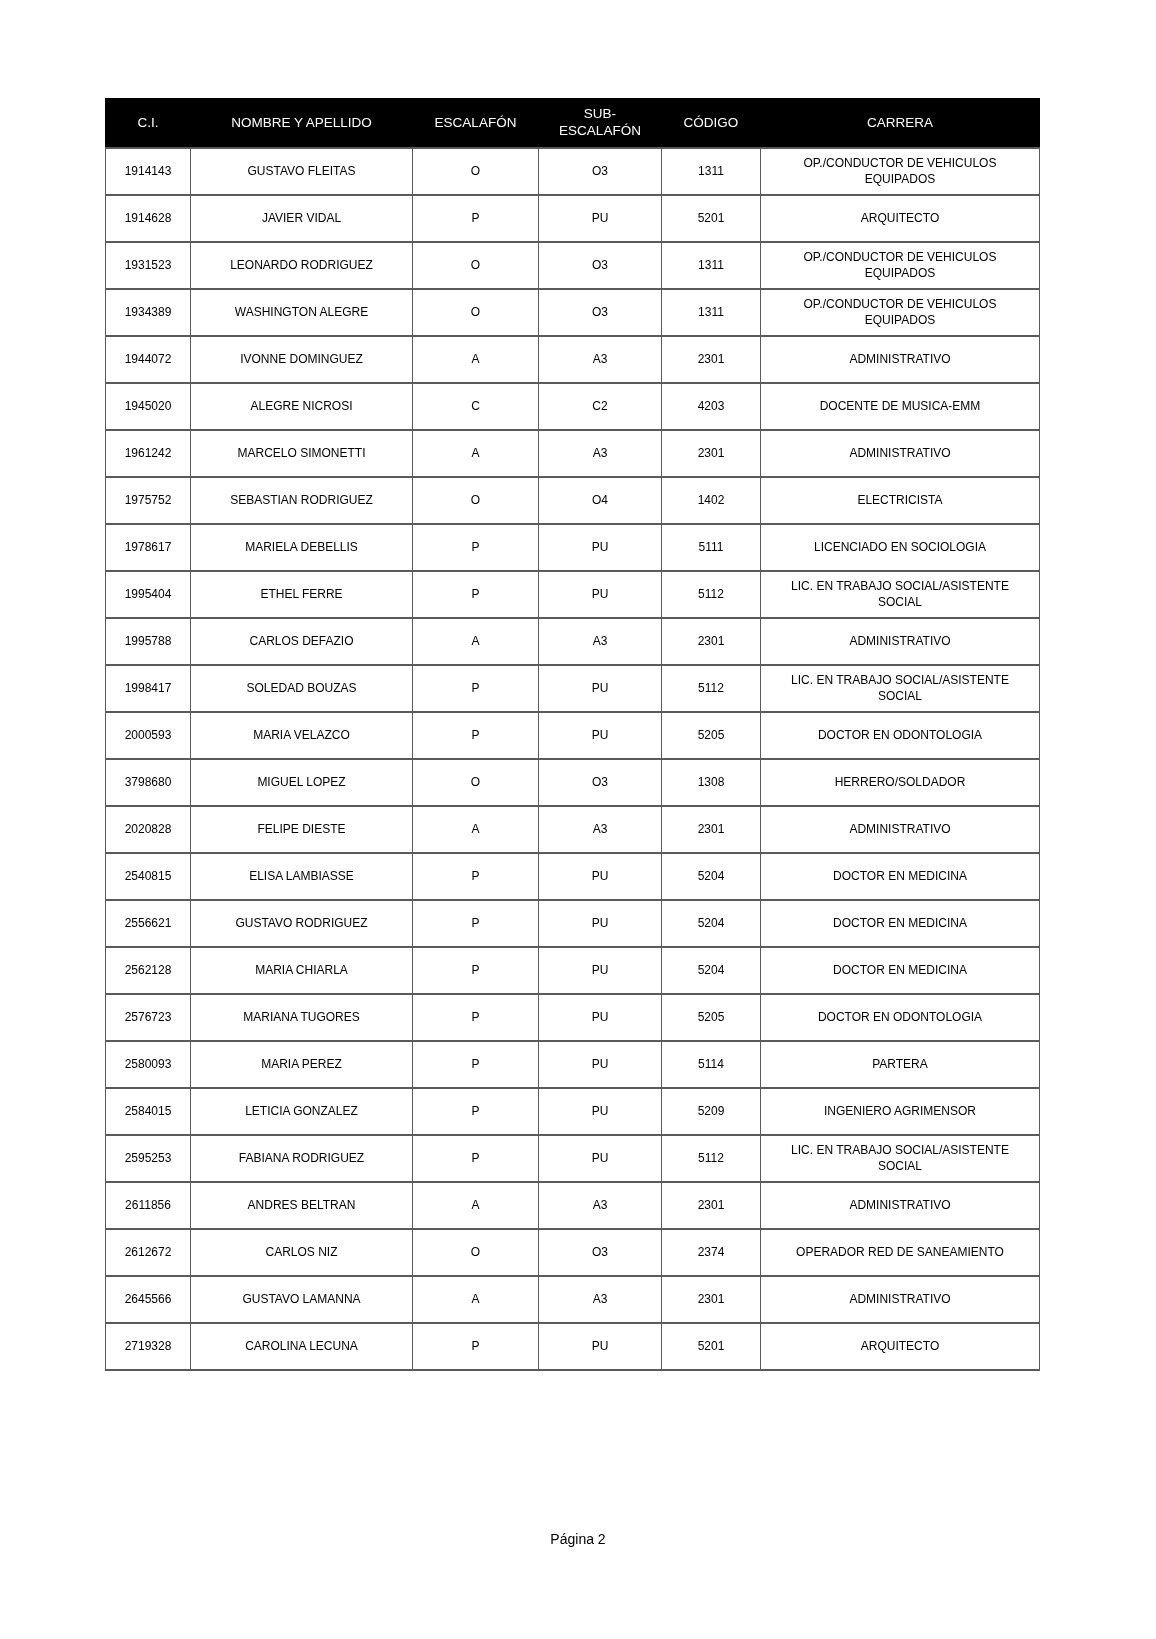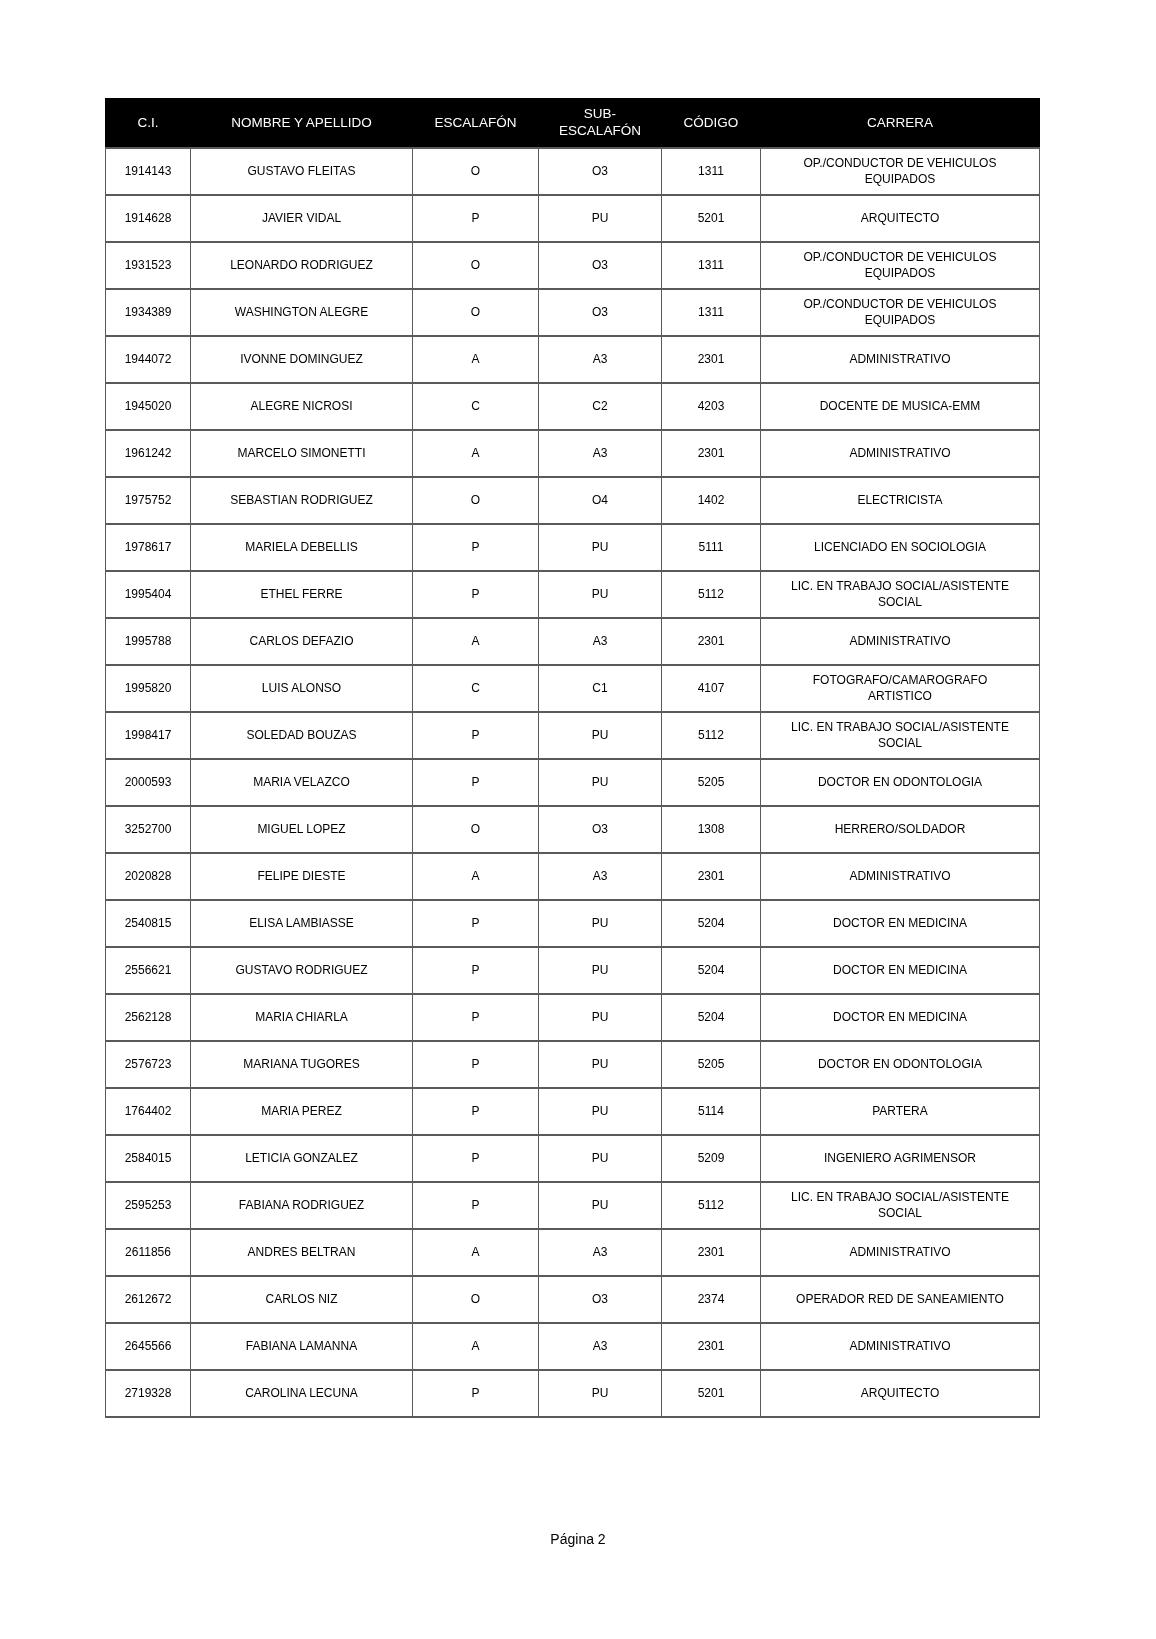--- a/index.html
+++ b/index.html
@@ -161,45 +161,37 @@
   </tr>
         <tr>
     <td class="c-ci">1995788</td>
     <td class="c-nombre">CARLOS DEFAZIO</td>
     <td class="c-esc">A</td>
     <td class="c-sub">A3</td>
     <td class="c-cod">2301</td>
     <td class="c-carrera">ADMINISTRATIVO</td>
   </tr>
         <tr>
-    <td class="c-ci">1995820</td>
-    <td class="c-nombre">LUIS ALONSO</td>
-    <td class="c-esc">C</td>
-    <td class="c-sub">C1</td>
-    <td class="c-cod">4107</td>
-    <td class="c-carrera">FOTOGRAFO/CAMAROGRAFO ARTISTICO</td>
-  </tr>
-        <tr>
     <td class="c-ci">1998417</td>
     <td class="c-nombre">SOLEDAD BOUZAS</td>
     <td class="c-esc">P</td>
     <td class="c-sub">PU</td>
     <td class="c-cod">5112</td>
     <td class="c-carrera">LIC. EN TRABAJO SOCIAL/ASISTENTE SOCIAL</td>
   </tr>
         <tr>
     <td class="c-ci">2000593</td>
     <td class="c-nombre">MARIA VELAZCO</td>
     <td class="c-esc">P</td>
     <td class="c-sub">PU</td>
     <td class="c-cod">5205</td>
     <td class="c-carrera">DOCTOR EN ODONTOLOGIA</td>
   </tr>
         <tr>
-    <td class="c-ci">3252700</td>
+    <td class="c-ci">3798680</td>
     <td class="c-nombre">MIGUEL LOPEZ</td>
     <td class="c-esc">O</td>
     <td class="c-sub">O3</td>
     <td class="c-cod">1308</td>
     <td class="c-carrera">HERRERO/SOLDADOR</td>
   </tr>
         <tr>
     <td class="c-ci">2020828</td>
     <td class="c-nombre">FELIPE DIESTE</td>
     <td class="c-esc">A</td>
@@ -233,21 +225,21 @@
   </tr>
         <tr>
     <td class="c-ci">2576723</td>
     <td class="c-nombre">MARIANA TUGORES</td>
     <td class="c-esc">P</td>
     <td class="c-sub">PU</td>
     <td class="c-cod">5205</td>
     <td class="c-carrera">DOCTOR EN ODONTOLOGIA</td>
   </tr>
         <tr>
-    <td class="c-ci">1764402</td>
+    <td class="c-ci">2580093</td>
     <td class="c-nombre">MARIA PEREZ</td>
     <td class="c-esc">P</td>
     <td class="c-sub">PU</td>
     <td class="c-cod">5114</td>
     <td class="c-carrera">PARTERA</td>
   </tr>
         <tr>
     <td class="c-ci">2584015</td>
     <td class="c-nombre">LETICIA GONZALEZ</td>
     <td class="c-esc">P</td>
@@ -274,21 +266,21 @@
         <tr>
     <td class="c-ci">2612672</td>
     <td class="c-nombre">CARLOS NIZ</td>
     <td class="c-esc">O</td>
     <td class="c-sub">O3</td>
     <td class="c-cod">2374</td>
     <td class="c-carrera">OPERADOR RED DE SANEAMIENTO</td>
   </tr>
         <tr>
     <td class="c-ci">2645566</td>
-    <td class="c-nombre">FABIANA LAMANNA</td>
+    <td class="c-nombre">GUSTAVO LAMANNA</td>
     <td class="c-esc">A</td>
     <td class="c-sub">A3</td>
     <td class="c-cod">2301</td>
     <td class="c-carrera">ADMINISTRATIVO</td>
   </tr>
         <tr>
     <td class="c-ci">2719328</td>
     <td class="c-nombre">CAROLINA LECUNA</td>
     <td class="c-esc">P</td>
     <td class="c-sub">PU</td>

